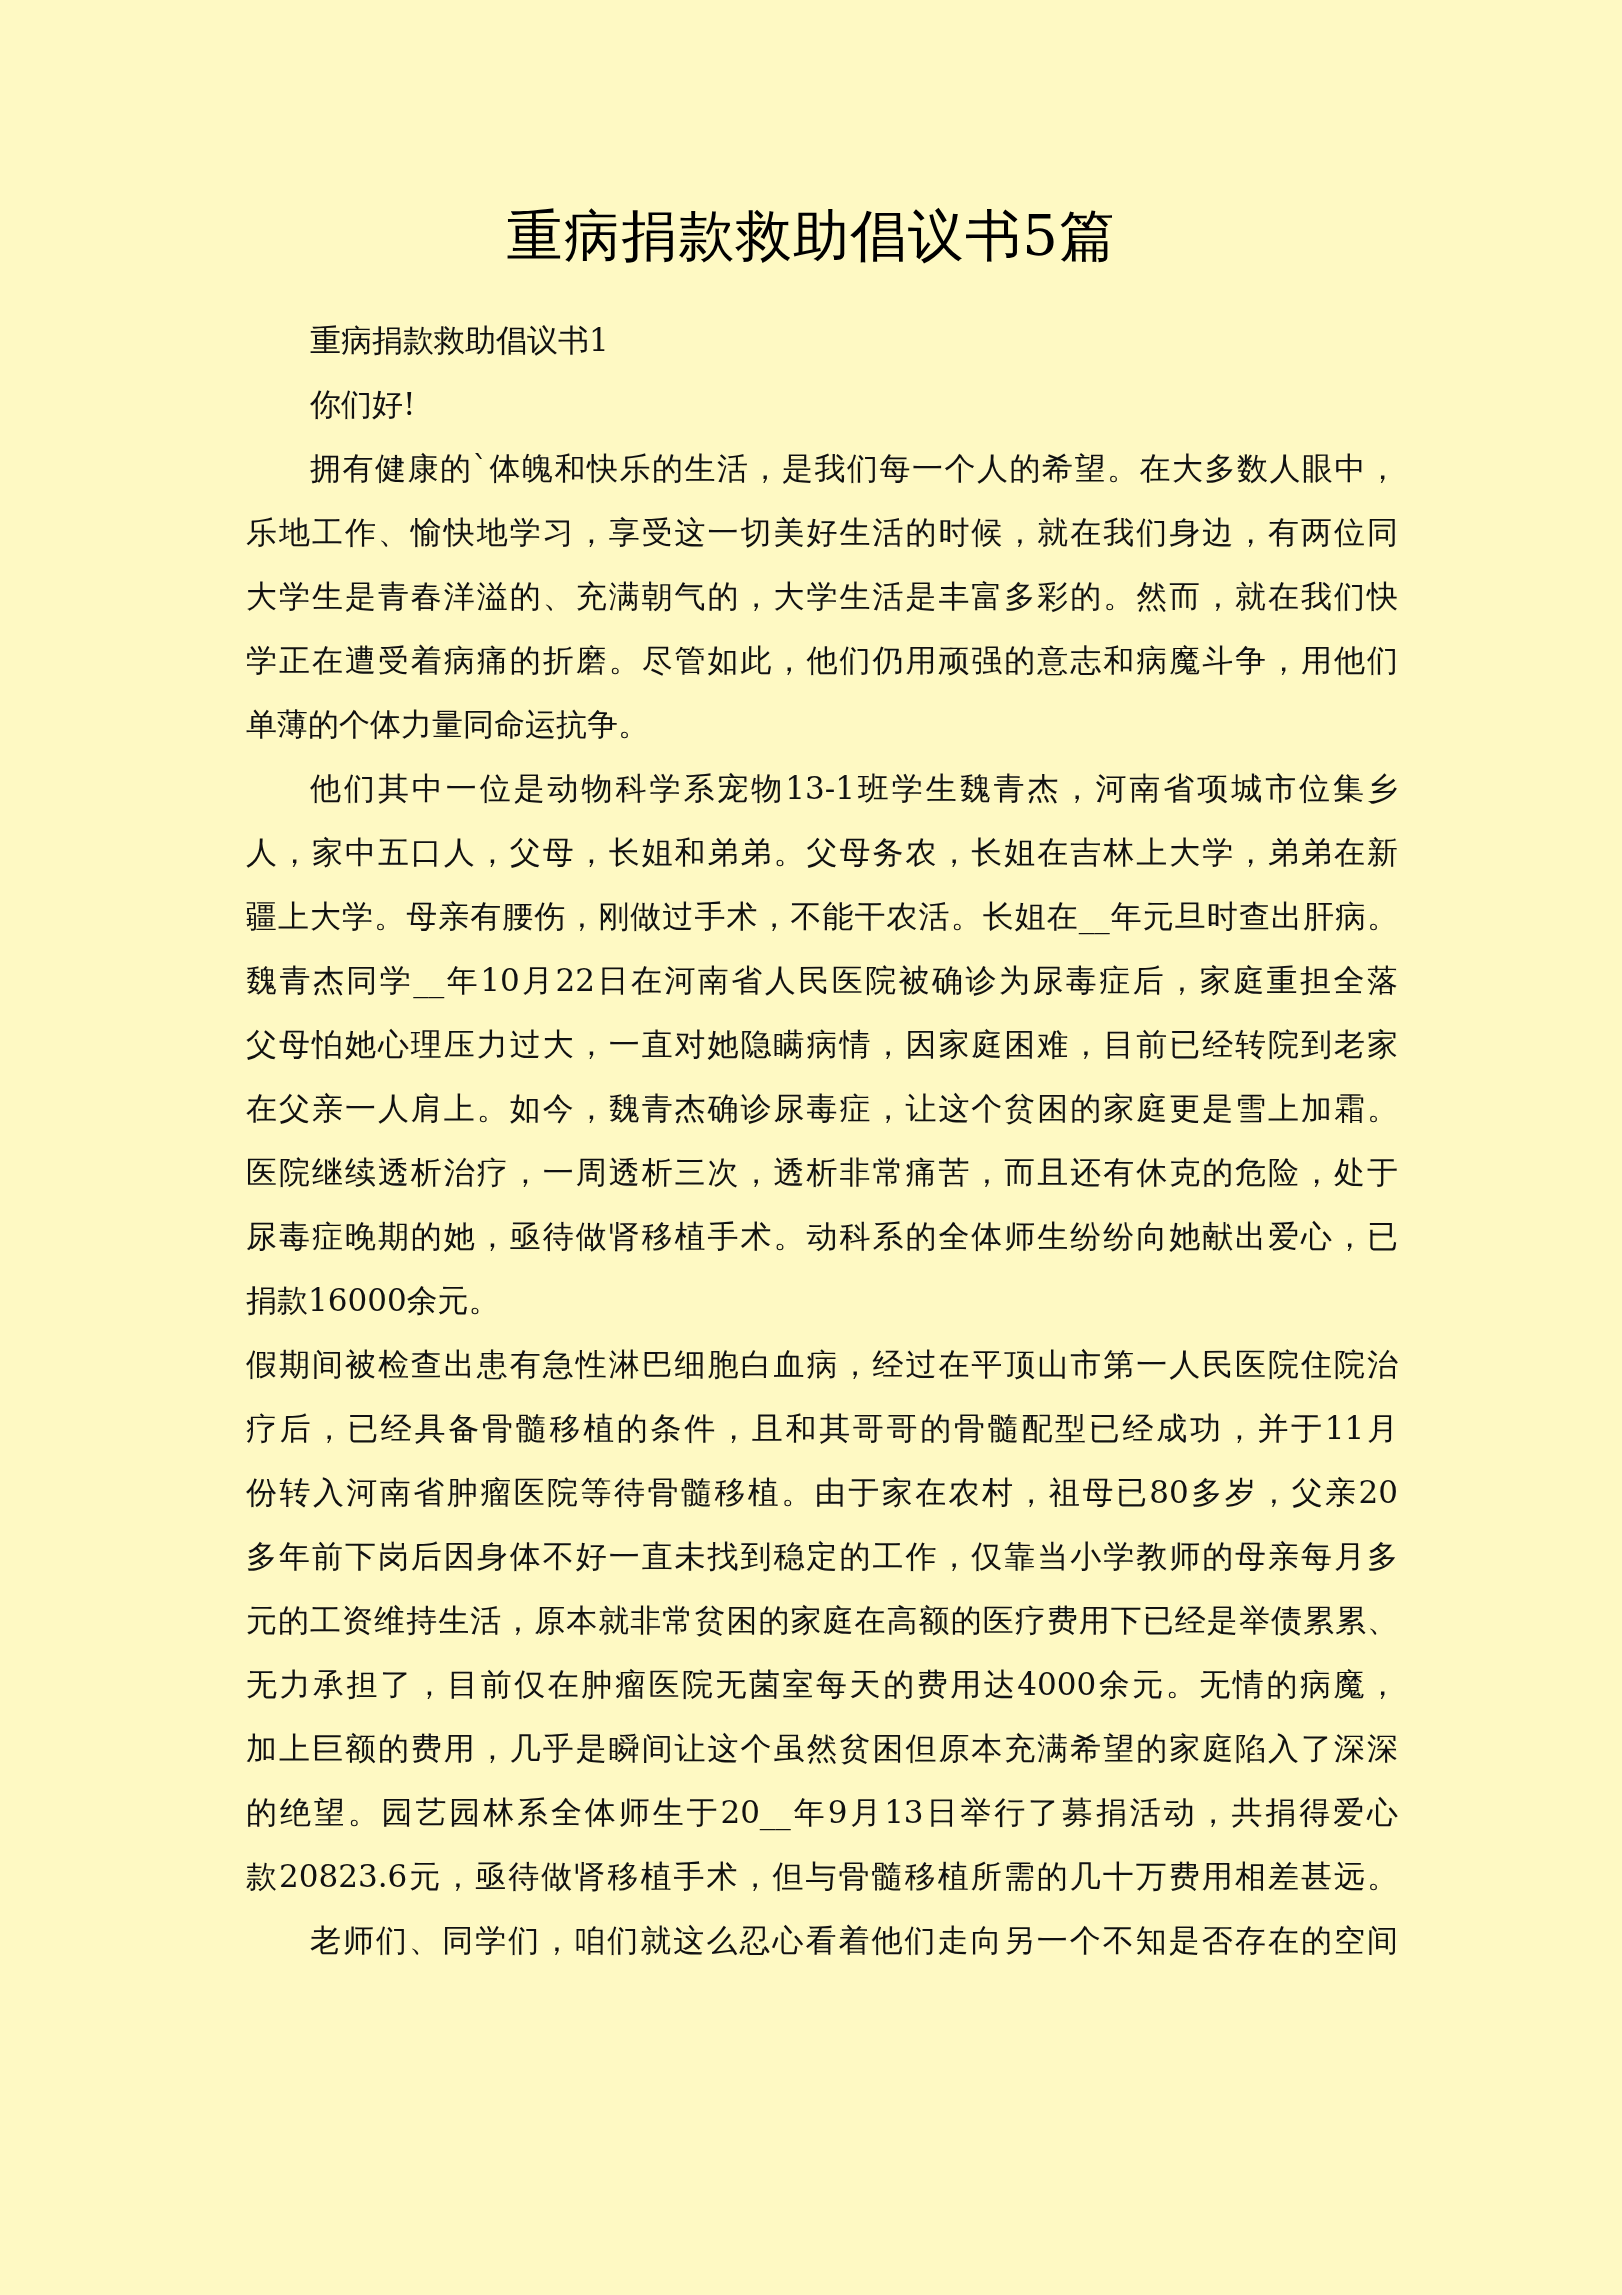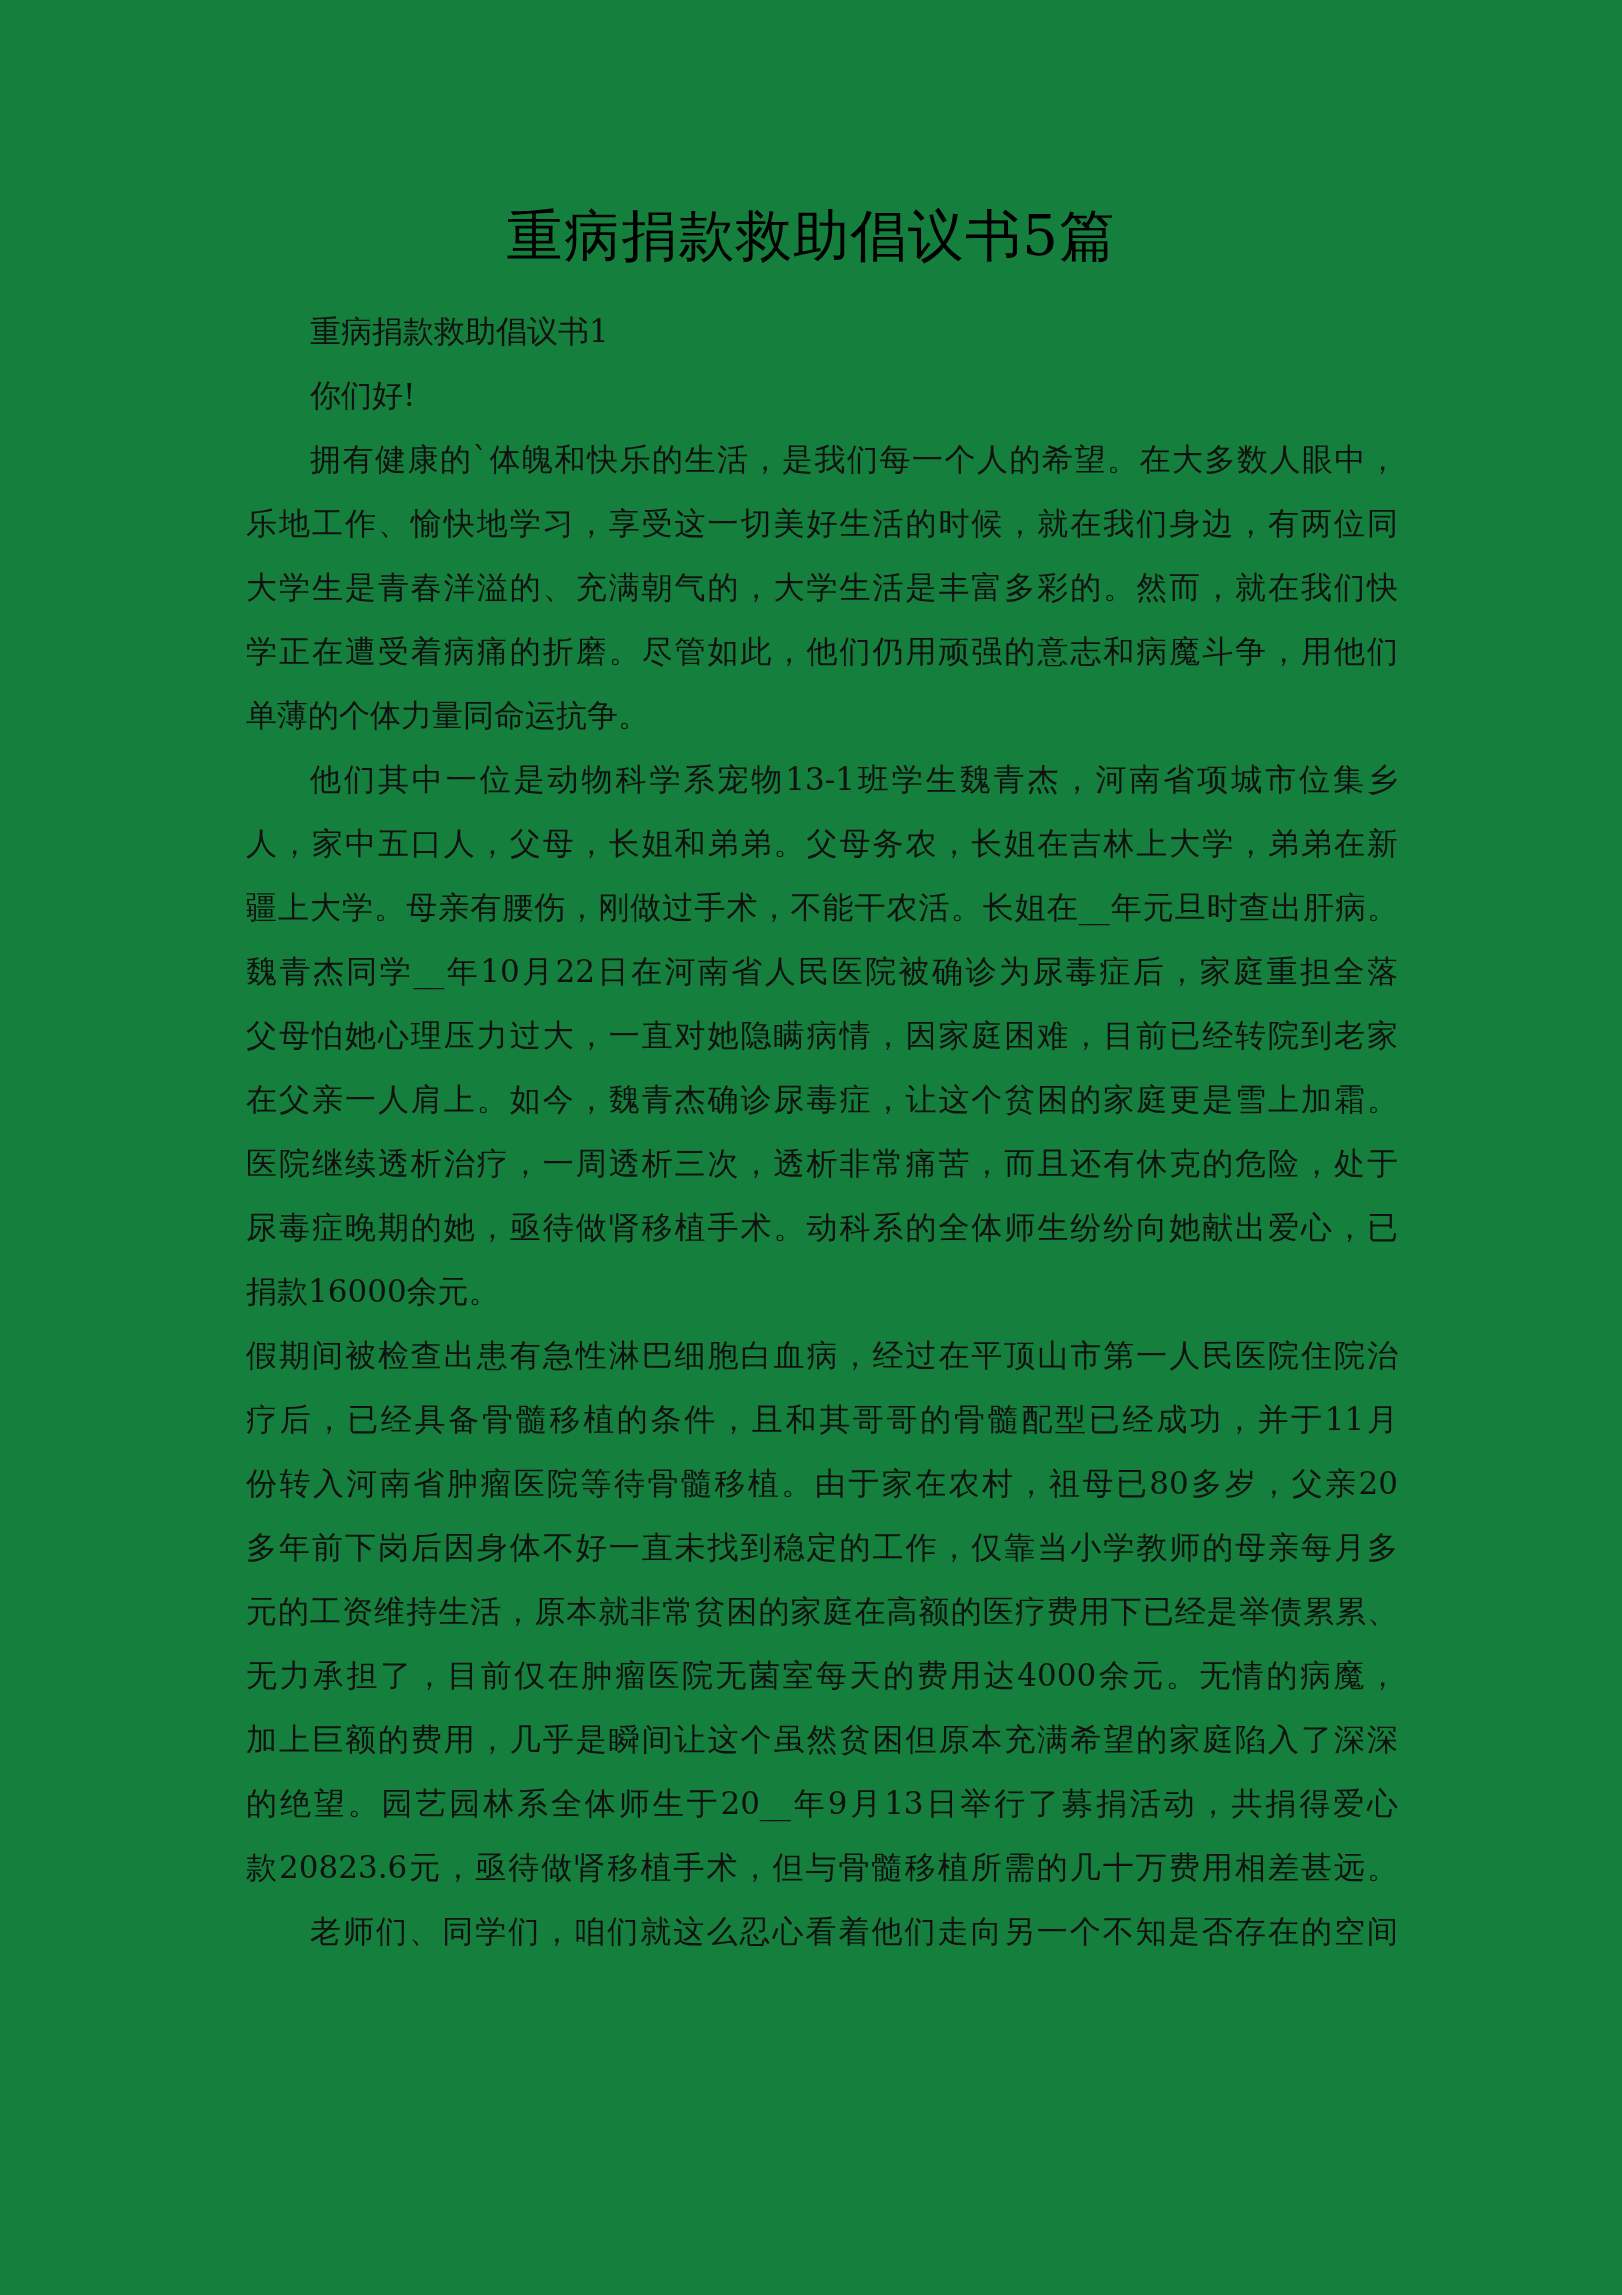--- a/index.html
+++ b/index.html
@@ -1,21 +1,21 @@
 <!DOCTYPE html>
 <html style="font-size:10.5px"><head>
 <meta charset="utf-8">
 <style>
   html, body { margin: 0; padding: 0; background: #ffffff; }
   body { width: 1623px; height: 2295px; position: relative; overflow: hidden;
          font-family: "DejaVu Serif", "Liberation Serif", serif; color: #111; }
-  .page { position: absolute; left: 0; top: 0; width: 1623px; height: 2295px; background: #15803d; }
+  .page { position: absolute; left: 0; top: 0; width: 1623px; height: 2295px; background: #fef9c3; }
   .title { position: absolute; top: 196px; left: 0; width: 1623px; text-align: center;
            font-size: 56px; line-height: 79px; letter-spacing: 1.3px; color: #000; }
-  .body { position: absolute; left: 246px; top: 299px; width: 1152px; }
+  .body { position: absolute; left: 246px; top: 308px; width: 1152px; }
   .line { height: 64px; line-height: 64px; font-size: 31px; white-space: nowrap;
           text-align: justify; text-align-last: justify; letter-spacing: 0px; }
   .line.last { text-align-last: left; }
   .line.indent { padding-left: 64px; }
 </style>
 </head>
 <body>
 
 <div class="page">
   <div class="title">重病捐款救助倡议书5篇</div>

